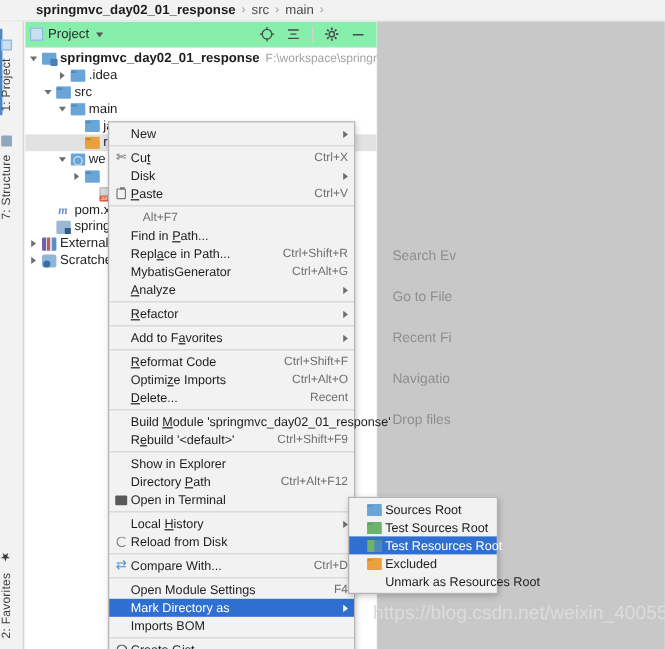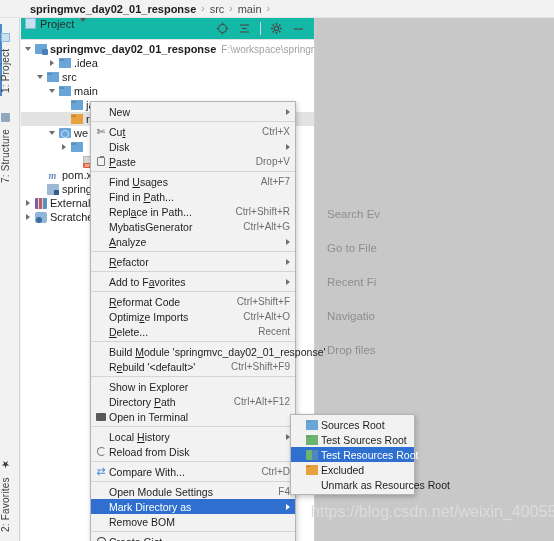--- a/index.html
+++ b/index.html
@@ -67,22 +67,22 @@
     position: absolute; left: 0; top: 6px; width: 2px; height: 72px; background: #4a88c7;
   }
 
   
   .project-panel {
     position: absolute; left: 21px; top: 18px; width: 294px; height: 523px;
     background: #ffffff; border-right: 1px solid #cfcfcf;
     overflow: hidden;
   }
   .panel-header {
-    height: 22px; background: #14b8a6; border-bottom: 1px solid #e0e0e0;
-    display: flex; padding: 0 4px;
+    height: 22px; background: #86efac; border-bottom: 1px solid #e0e0e0;
+    display: flex; align-items: center; padding: 0 4px;
   }
   .panel-title { font-size: 11px; color: #2b2b2b; margin-left: 4px; }
   .panel-sq {
     width: 11px; height: 11px; background: #c9e0f2; border: 1px solid #8eb8da;
   }
   .caret-dn {
     width: 0; height: 0; border-left: 3.5px solid transparent;
     border-right: 3.5px solid transparent; border-top: 4px solid #555;
     margin-left: 6px;
   }
@@ -410,26 +410,25 @@
       <div class="mi">
         <span class="mi-ico"></span>
         <span class="mi-label">Disk</span>
         <span class="mi-arrow"></span>
       </div>
       <div class="mi">
         <span class="mi-ico">
           <span class="ic-paste"></span>
         </span>
         <span class="mi-label"><span class="mnem">P</span>aste</span>
-        <span class="mi-key">Drop+V</span>
-      </div>
-      <div class="msep"></div>
-      <div class="mi">
-        <span class="mi-ico"></span>
-        <span class="mi-label">Find <span class="mnem">U</span>sages</span>
+        <span class="mi-key">Ctrl+V</span>
+      </div>
+      <div class="msep"></div>
+      <div class="mi">
+        <span class="mi-ico"></span>
         <span class="mi-key">Alt+F7</span>
       </div>
       <div class="mi">
         <span class="mi-ico"></span>
         <span class="mi-label">Find in <span class="mnem">P</span>ath...</span>
       </div>
       <div class="mi">
         <span class="mi-ico"></span>
         <span class="mi-label">Repl<span class="mnem">a</span>ce in Path...</span>
         <span class="mi-key">Ctrl+Shift+R</span>
@@ -524,21 +523,21 @@
         <span class="mi-label">Open Module Settings</span>
         <span class="mi-key">F4</span>
       </div>
       <div class="mi sel">
         <span class="mi-ico"></span>
         <span class="mi-label">Mark Directory as</span>
         <span class="mi-arrow"></span>
       </div>
       <div class="mi">
         <span class="mi-ico"></span>
-        <span class="mi-label">Remove BOM</span>
+        <span class="mi-label">Imports BOM</span>
       </div>
       <div class="msep"></div>
       <div class="mi">
         <span class="mi-ico">
           <span class="ic-gist"></span>
         </span>
         <span class="mi-label">Create Gist...</span>
       </div>
     </div>
 

